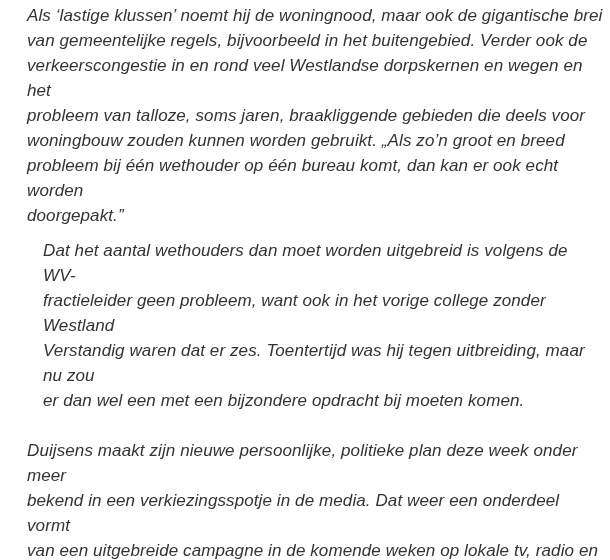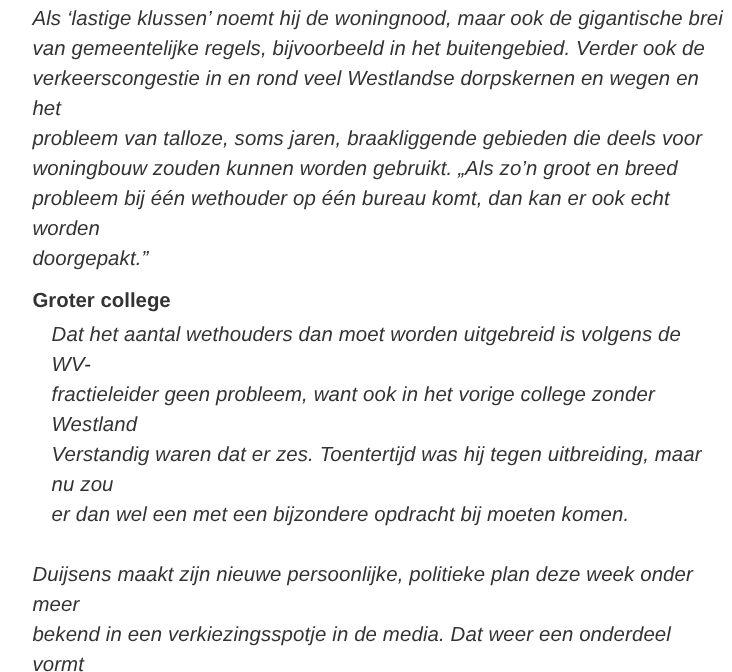--- a/index.html
+++ b/index.html
@@ -52,21 +52,20 @@
 <article class="article">
 
   <p class="para">Als ‘lastige klussen’ noemt hij de woningnood, maar ook de gigantische brei
 van gemeentelijke regels, bijvoorbeeld in het buitengebied. Verder ook de
 verkeerscongestie in en rond veel Westlandse dorpskernen en wegen en het
 probleem van talloze, soms jaren, braakliggende gebieden die deels voor
 woningbouw zouden kunnen worden gebruikt. „Als zo’n groot en breed
 probleem bij één wethouder op één bureau komt, dan kan er ook echt worden
 doorgepakt.”</p>
 
-  <h2 class="section-heading">Groter college</h2>
 
   <p class="para para--gap-large">Dat het aantal wethouders dan moet worden uitgebreid is volgens de WV-
 fractieleider geen probleem, want ook in het vorige college zonder Westland
 Verstandig waren dat er zes. Toentertijd was hij tegen uitbreiding, maar nu zou
 er dan wel een met een bijzondere opdracht bij moeten komen.</p>
 
   <p class="para">Duijsens maakt zijn nieuwe persoonlijke, politieke plan deze week onder meer
 bekend in een verkiezingsspotje in de media. Dat weer een onderdeel vormt
 van een uitgebreide campagne in de komende weken op lokale tv, radio en
 (sociale) media.</p>

